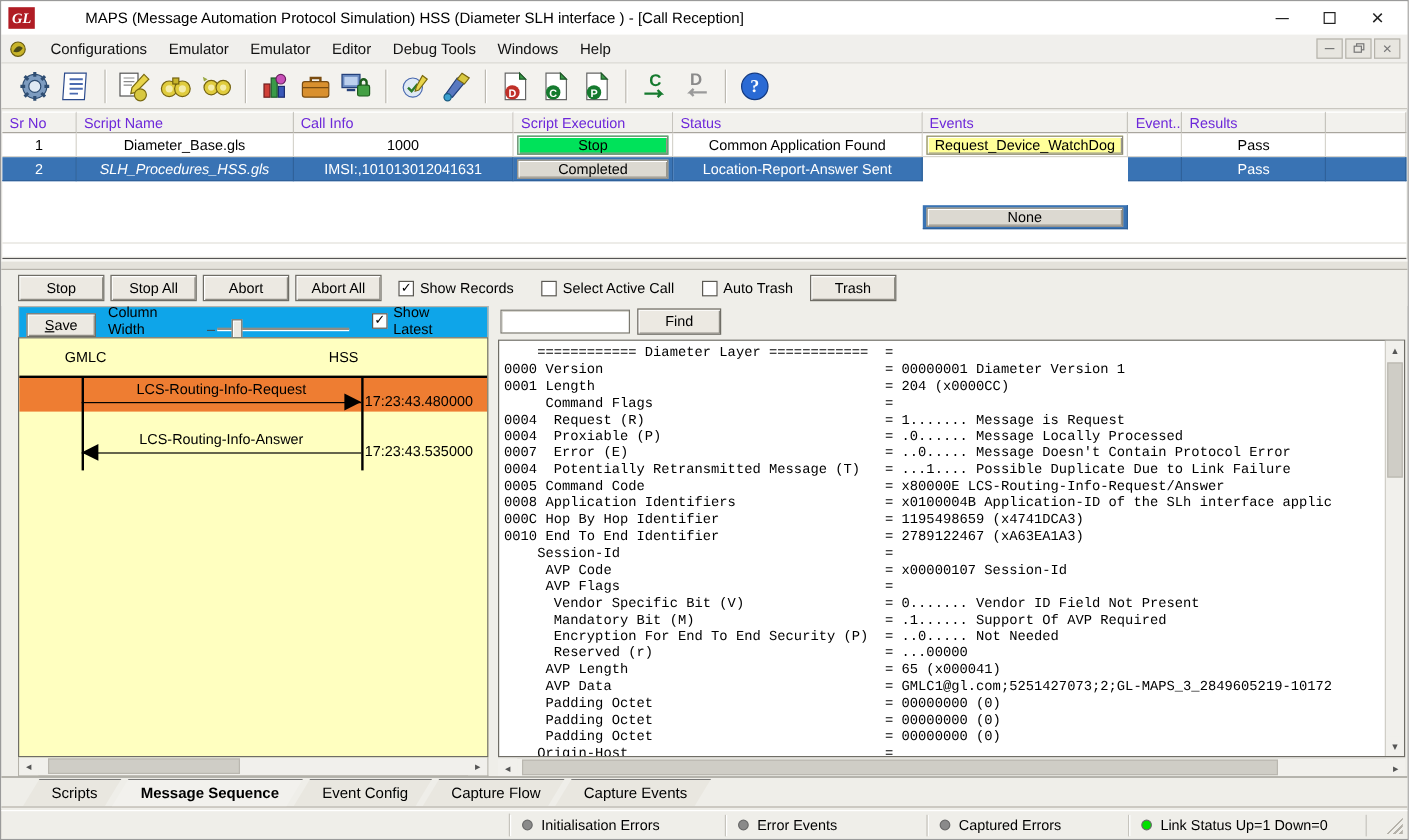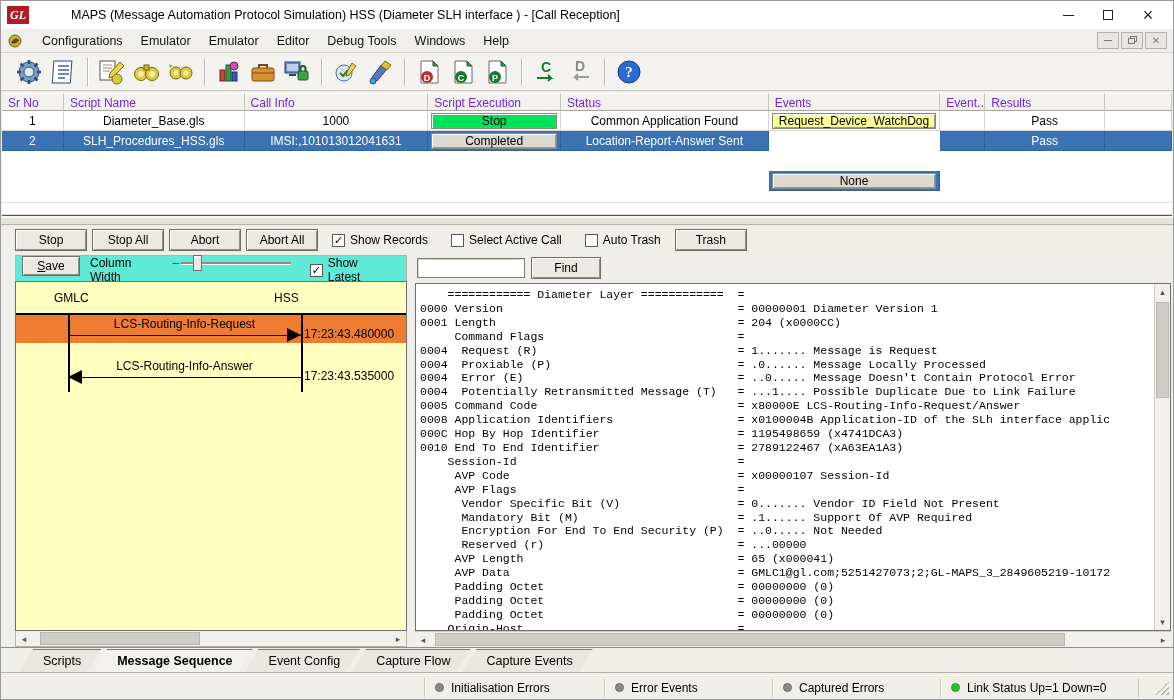--- a/index.html
+++ b/index.html
@@ -49,21 +49,21 @@
 
   
   .controls { height:30px; display:flex; align-items:center; gap:5px; padding:0 10px 0 14px; flex:0 0 auto; background:#efeee9; }
   .btn { min-width:72px; height:22px; background:#ece9e2; border:1px solid #6f6d66; box-shadow:inset 1px 1px 0 #ffffff, inset -1px -1px 0 #8f8d85; font-size:12px; display:inline-flex; align-items:center; justify-content:center; padding:0 10px; color:#000; }
   .chk-wrap { display:inline-flex; align-items:center; gap:5px; margin:0 9px; font-size:12px; }
   .chk { width:13px; height:13px; background:#fff; border:1px solid #5a5852; display:inline-flex; align-items:center; justify-content:center; font-size:11px; line-height:1; color:#000; }
 
   
   .main { flex:1 1 auto; display:flex; padding:0 2px 0 14px; gap:8px; min-height:0; }
   .left-col { width:392px; flex:0 0 auto; display:flex; flex-direction:column; min-height:0; }
-  .save-row { height:26px; display:flex; align-items:flex-start; gap:10px; flex:0 0 auto; border:1px solid #b5b2aa; border-bottom:none; background:#5eead4; padding:0 6px; }
+  .save-row { height:26px; display:flex; align-items:flex-end; gap:10px; flex:0 0 auto; border:1px solid #b5b2aa; border-bottom:none; background:#0ea5e9; padding:0 6px; }
   .save-btn { min-width:58px; height:20px; }
   .save-btn u { text-decoration:underline; }
   .cw-label { font-size:12px; }
   .slider { display:flex; align-items:center; gap:2px; }
   .slider .tick { font-size:12px; color:#444; }
   .slider .track { width:110px; height:2px; background:#8f8d85; box-shadow:0 1px 0 #fff; position:relative; }
   .slider .thumb { position:absolute; left:12px; top:-7px; width:9px; height:16px; background:#ece9e2; border:1px solid #6f6d66; box-shadow:inset 1px 1px 0 #fff; }
 
   .seq-panel { flex:1 1 auto; background:#ffffc0; border:1px solid #6f6d66; position:relative; overflow:hidden; min-height:0; }
   .seq-entity { position:absolute; top:9px; font-size:12px; color:#000; }
@@ -331,21 +331,21 @@
         <div class="ct-cell" style="width: 208px;">Common Application Found</div>
         <div class="ct-cell" style="width: 172px;">
           <div class="cell-btn yellow">Request_Device_WatchDog</div>
         </div>
         <div class="ct-cell" style="width: 45px;"></div>
         <div class="ct-cell" style="width: 120px;">Pass</div>
         <div class="ct-cell" style="width: 67px;"></div>
       </div>
       <div class="ct-row selected">
         <div class="ct-cell" style="width: 62px;">2</div>
-        <div class="ct-cell" style="width: 181px;">SLH_Procedures_HSS.gls</div>
+        <div class="ct-cell" style="width: 181px; font-style: italic;">SLH_Procedures_HSS.gls</div>
         <div class="ct-cell" style="width: 184px;">IMSI:,101013012041631</div>
         <div class="ct-cell" style="width: 133px;">
           <div class="cell-btn gray">Completed</div>
         </div>
         <div class="ct-cell" style="width: 208px;">Location-Report-Answer Sent</div>
         <div class="ct-cell" style="width: 172px; margin-top: 40px;">
           <div class="cell-btn gray">None</div>
         </div>
         <div class="ct-cell" style="width: 45px;"></div>
         <div class="ct-cell" style="width: 120px;">Pass</div>
@@ -430,21 +430,21 @@
         <div class="btn find-btn">Find</div>
       </div>
       <div class="decode-wrap">
         <div class="decode-area" id="decode-area">
             <div class="decode-line">    ============ Diameter Layer ============  = </div>
             <div class="decode-line">0000 Version                                  = 00000001 Diameter Version 1</div>
             <div class="decode-line">0001 Length                                   = 204 (x0000CC)</div>
             <div class="decode-line">     Command Flags                            = </div>
             <div class="decode-line">0004  Request (R)                             = 1....... Message is Request</div>
             <div class="decode-line">0004  Proxiable (P)                           = .0...... Message Locally Processed</div>
-            <div class="decode-line">0004  Error (E)                               = ..0..... Message Doesn't Contain Protocol Error</div>
+            <div class="decode-line">0007  Error (E)                               = ..0..... Message Doesn't Contain Protocol Error</div>
             <div class="decode-line">0004  Potentially Retransmitted Message (T)   = ...1.... Possible Duplicate Due to Link Failure</div>
             <div class="decode-line">0005 Command Code                             = x80000E LCS-Routing-Info-Request/Answer</div>
             <div class="decode-line">0008 Application Identifiers                  = x0100004B Application-ID of the SLh interface applic</div>
             <div class="decode-line">000C Hop By Hop Identifier                    = 1195498659 (x4741DCA3)</div>
             <div class="decode-line">0010 End To End Identifier                    = 2789122467 (xA63EA1A3)</div>
             <div class="decode-line">    Session-Id                                = </div>
             <div class="decode-line">     AVP Code                                 = x00000107 Session-Id</div>
             <div class="decode-line">     AVP Flags                                = </div>
             <div class="decode-line">      Vendor Specific Bit (V)                 = 0....... Vendor ID Field Not Present</div>
             <div class="decode-line">      Mandatory Bit (M)                       = .1...... Support Of AVP Required</div>

